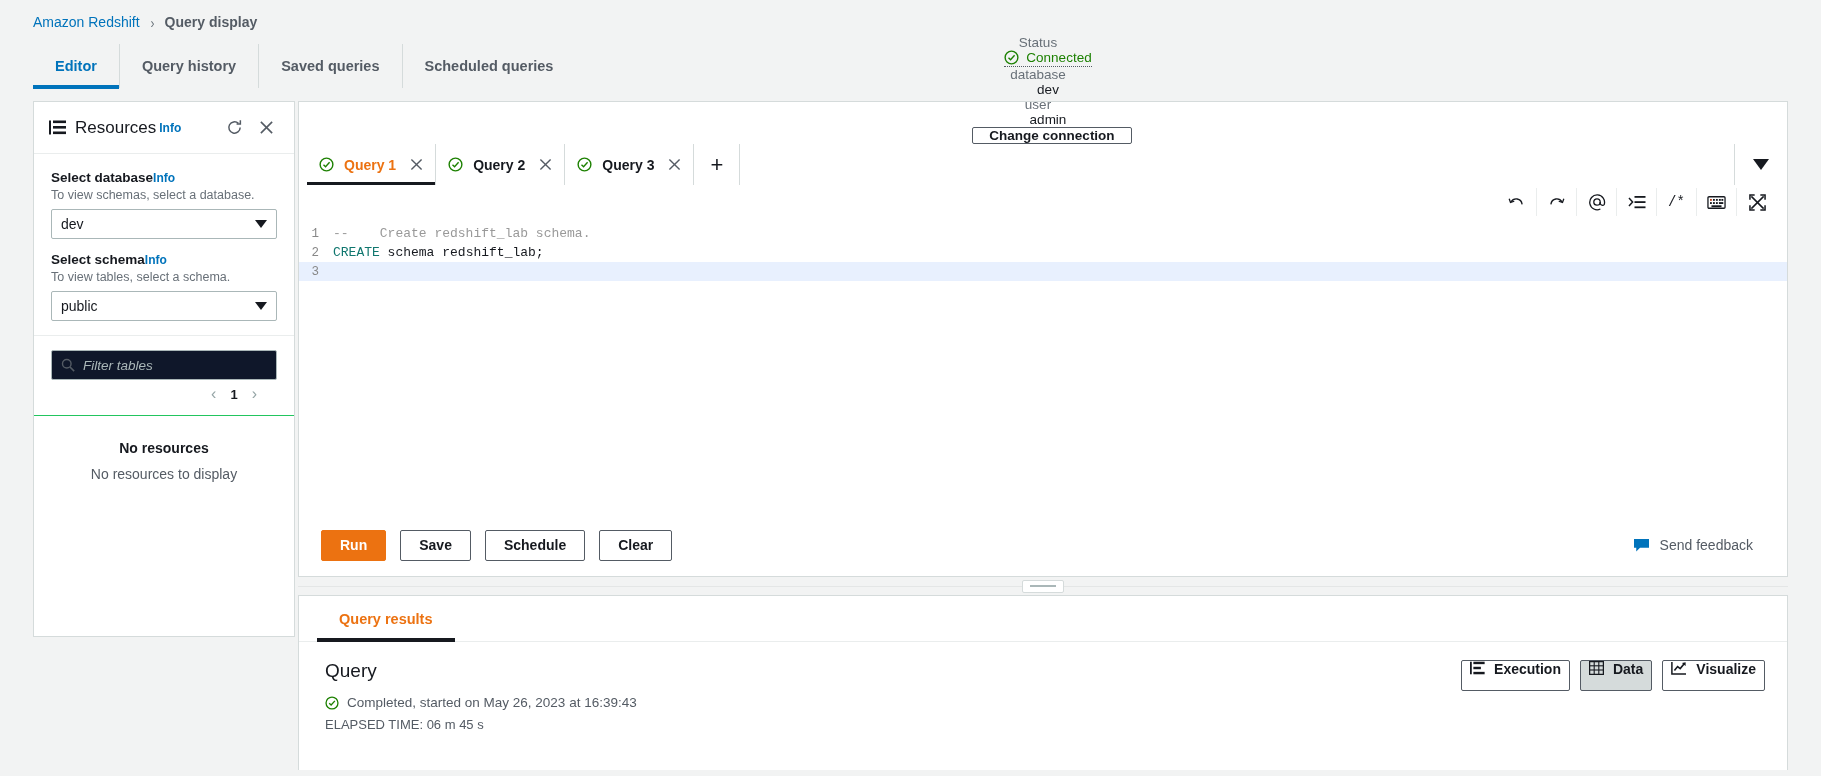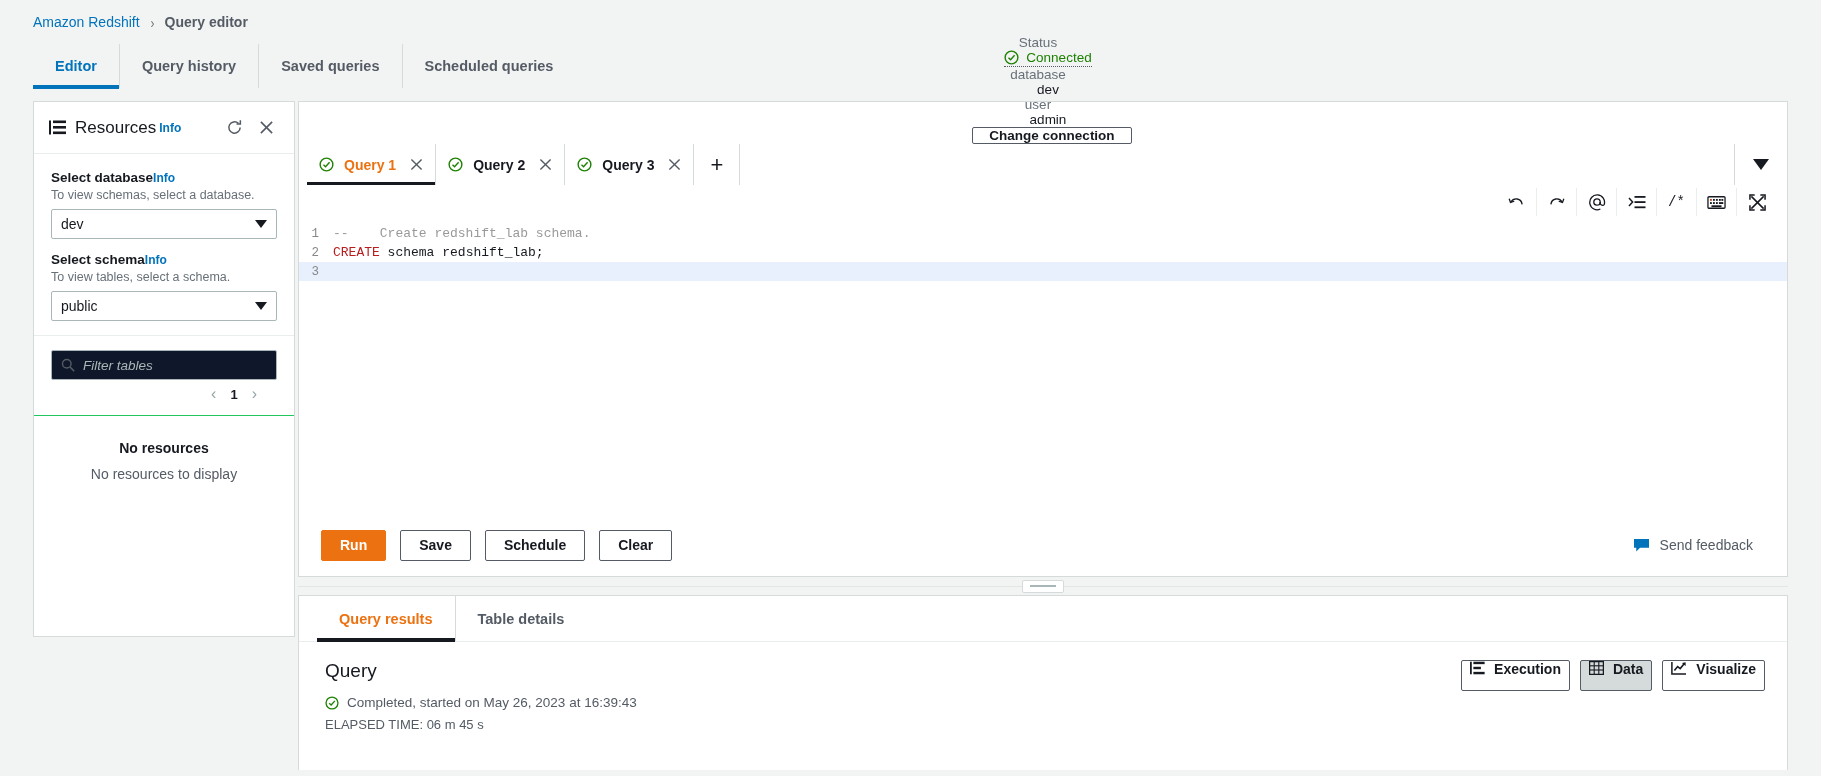--- a/index.html
+++ b/index.html
@@ -253,21 +253,21 @@
   .code-line { display: flex; align-items: center; height: 19px; }
   .code-line.hl { background: #e8f0fe; }
   .ln {
     width: 28px; flex: 0 0 28px;
     text-align: right; padding-right: 8px;
     color: #888; font-size: 12.5px;
     user-select: none;
   }
   .code-txt { white-space: pre; padding-left: 6px; }
   .tok-comment { color: #999; }
-  .tok-kw { color: #b91c1c; }
+  .tok-kw { color: #0f766e; }
   .tok-plain { color: #16191f; }
 
   
   #action-bar {
     background: #fff;
     border: 1px solid #d5dbdb;
     border-top: none;
     height: 63px;
     display: flex; align-items: center;
     padding: 0 22px;
@@ -358,21 +358,21 @@
   }
   .vbtn.selected { background: #d5dbdb; }
   svg { display: block; }
 </style>
 </head>
 <body>
 
 <div id="breadcrumb">
   <span class="crumb-link">Amazon Redshift</span>
   <span class="crumb-sep">›</span>
-  <span class="crumb-current">Query editor</span>
+  <span class="crumb-current">Query display</span>
 </div>
 
 <div id="top-tabs">
   <div class="ttab active">
       <span>Editor</span>
     </div>
   <div class="ttab">
       <span>Query history</span>
     </div>
   <div class="ttab">
@@ -635,23 +635,20 @@
       <span class="sp-line"></span>
       <span class="sp-grip">
           <i></i>
         </span>
     </div>
 
     <div id="results">
       <div id="rtabs">
         <div class="rtab active">
             <span>Query results</span>
-          </div>
-        <div class="rtab">
-            <span>Table details</span>
           </div>
       </div>
       <div id="res-body">
         <div id="res-info">
           <div class="q-title">Query</div>
           <div class="q-status">
             <span>
               <svg width="14" height="14" viewBox="0 0 16 16">
                 <circle cx="8" cy="8" r="6.8" fill="none" stroke="#1d8102" stroke-width="1.5"></circle>
                 <polyline points="4.8,8.2 7,10.3 11.3,5.6" fill="none" stroke="#1d8102" stroke-width="1.5"></polyline>

